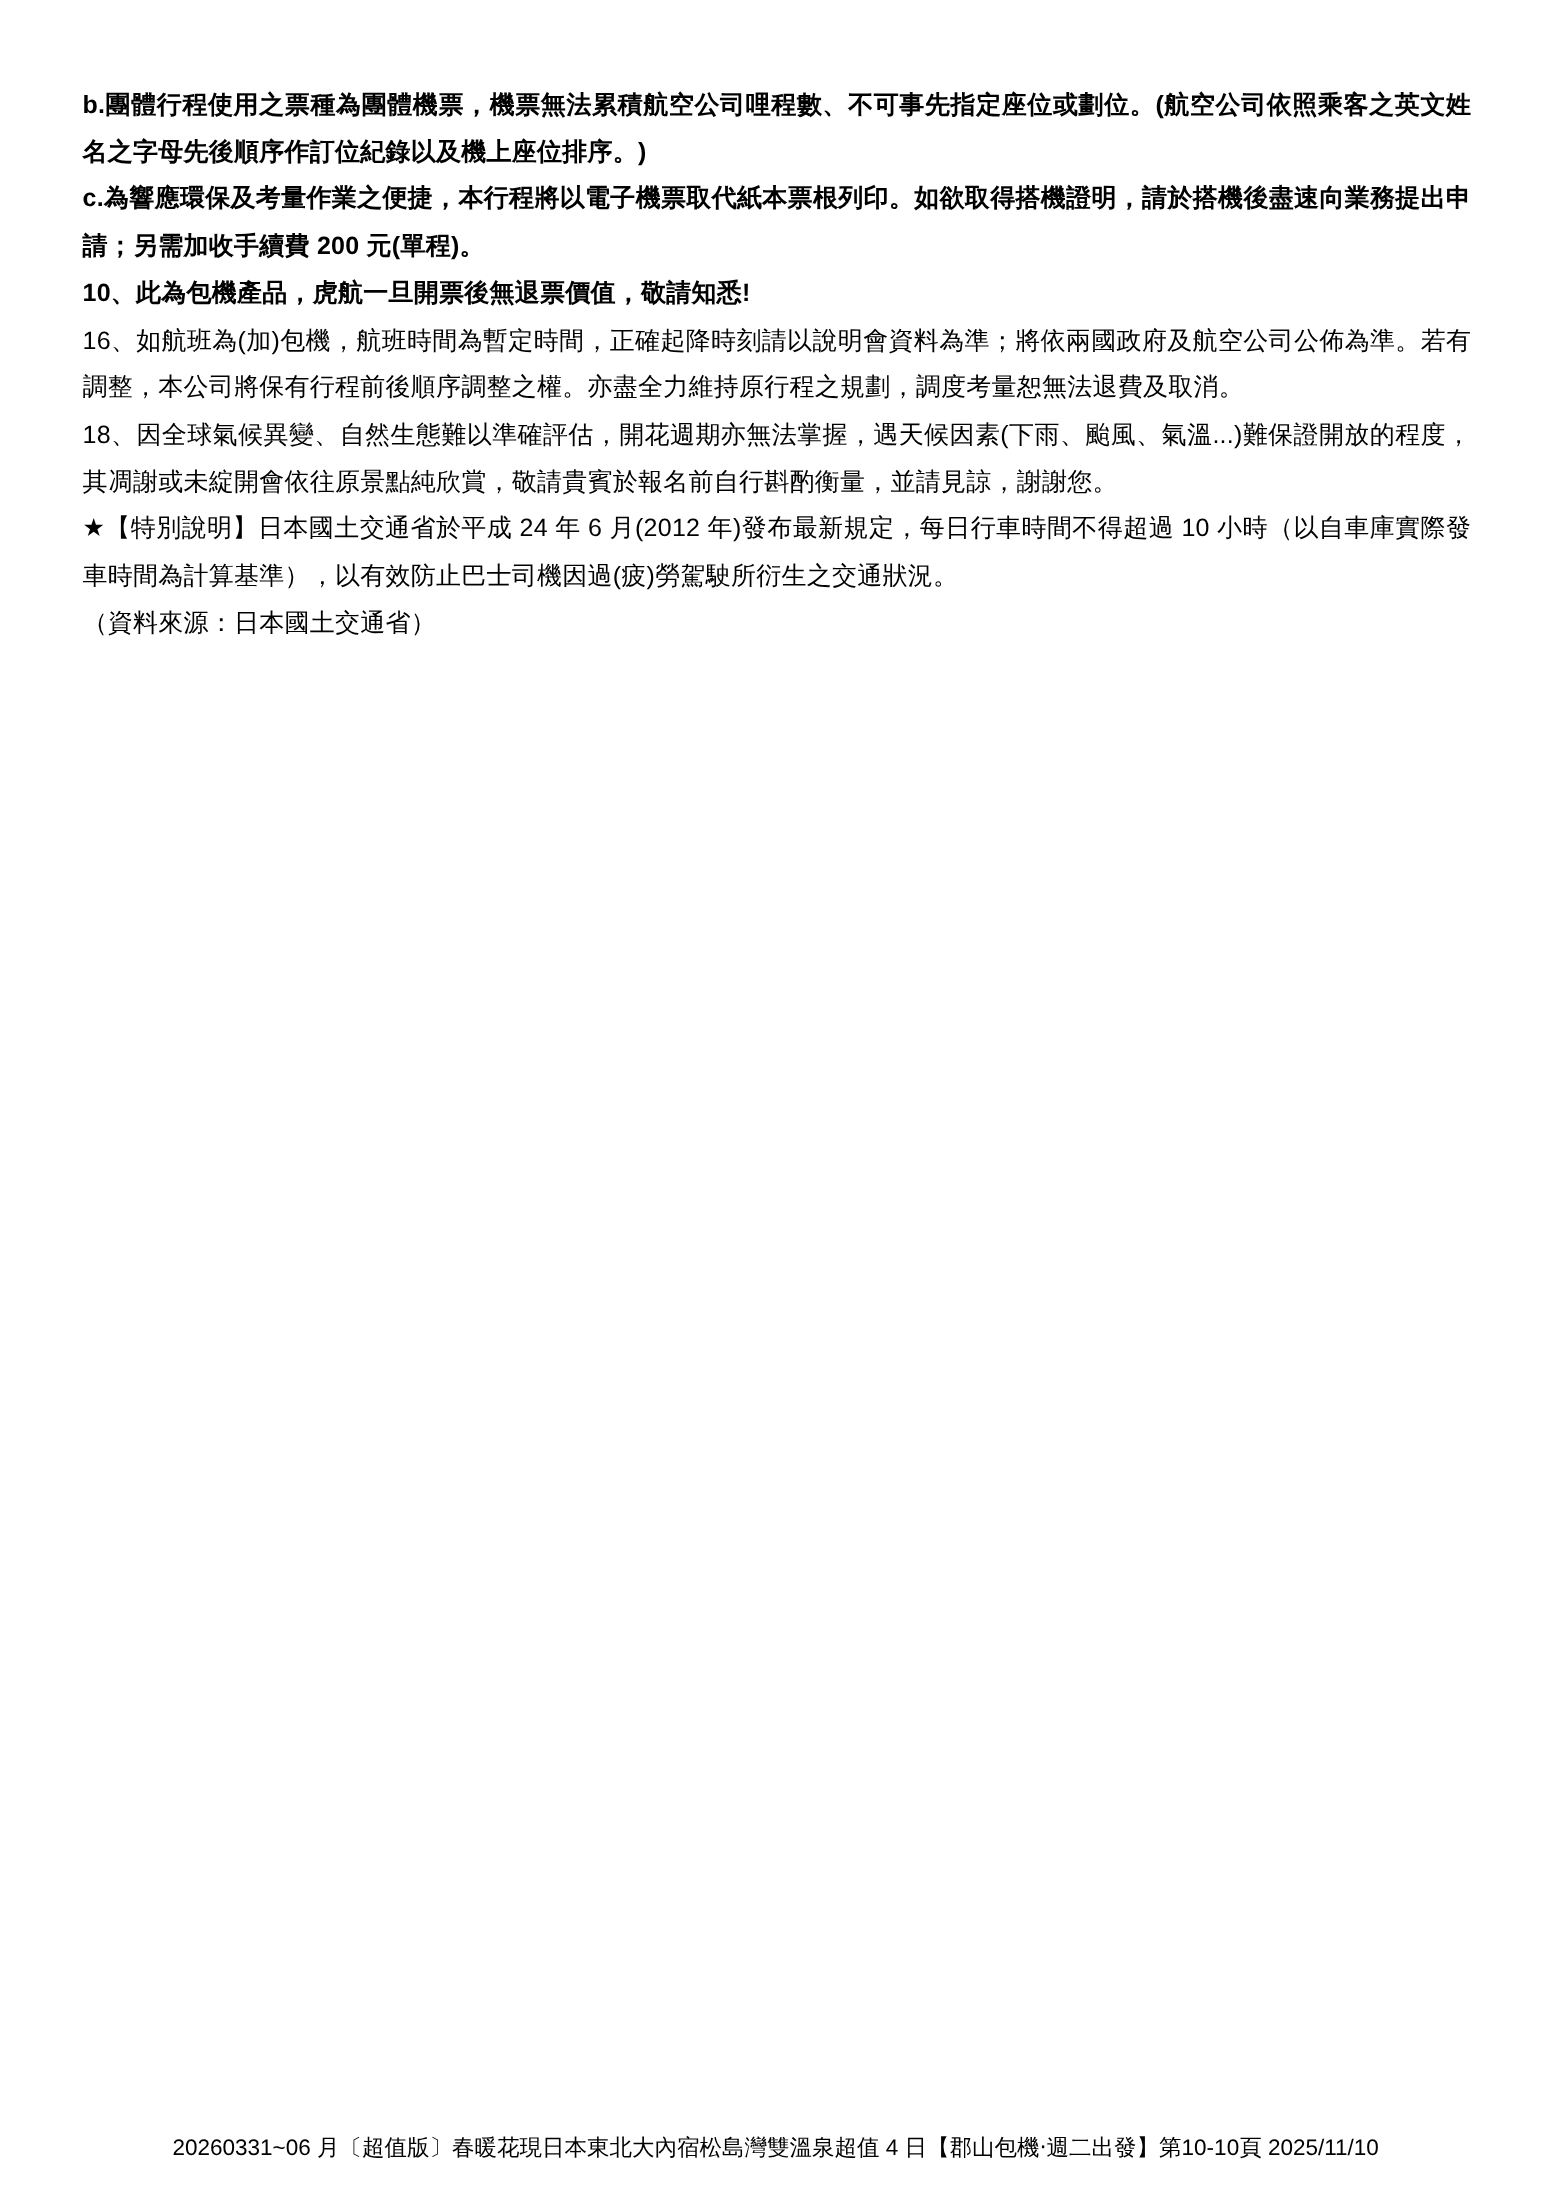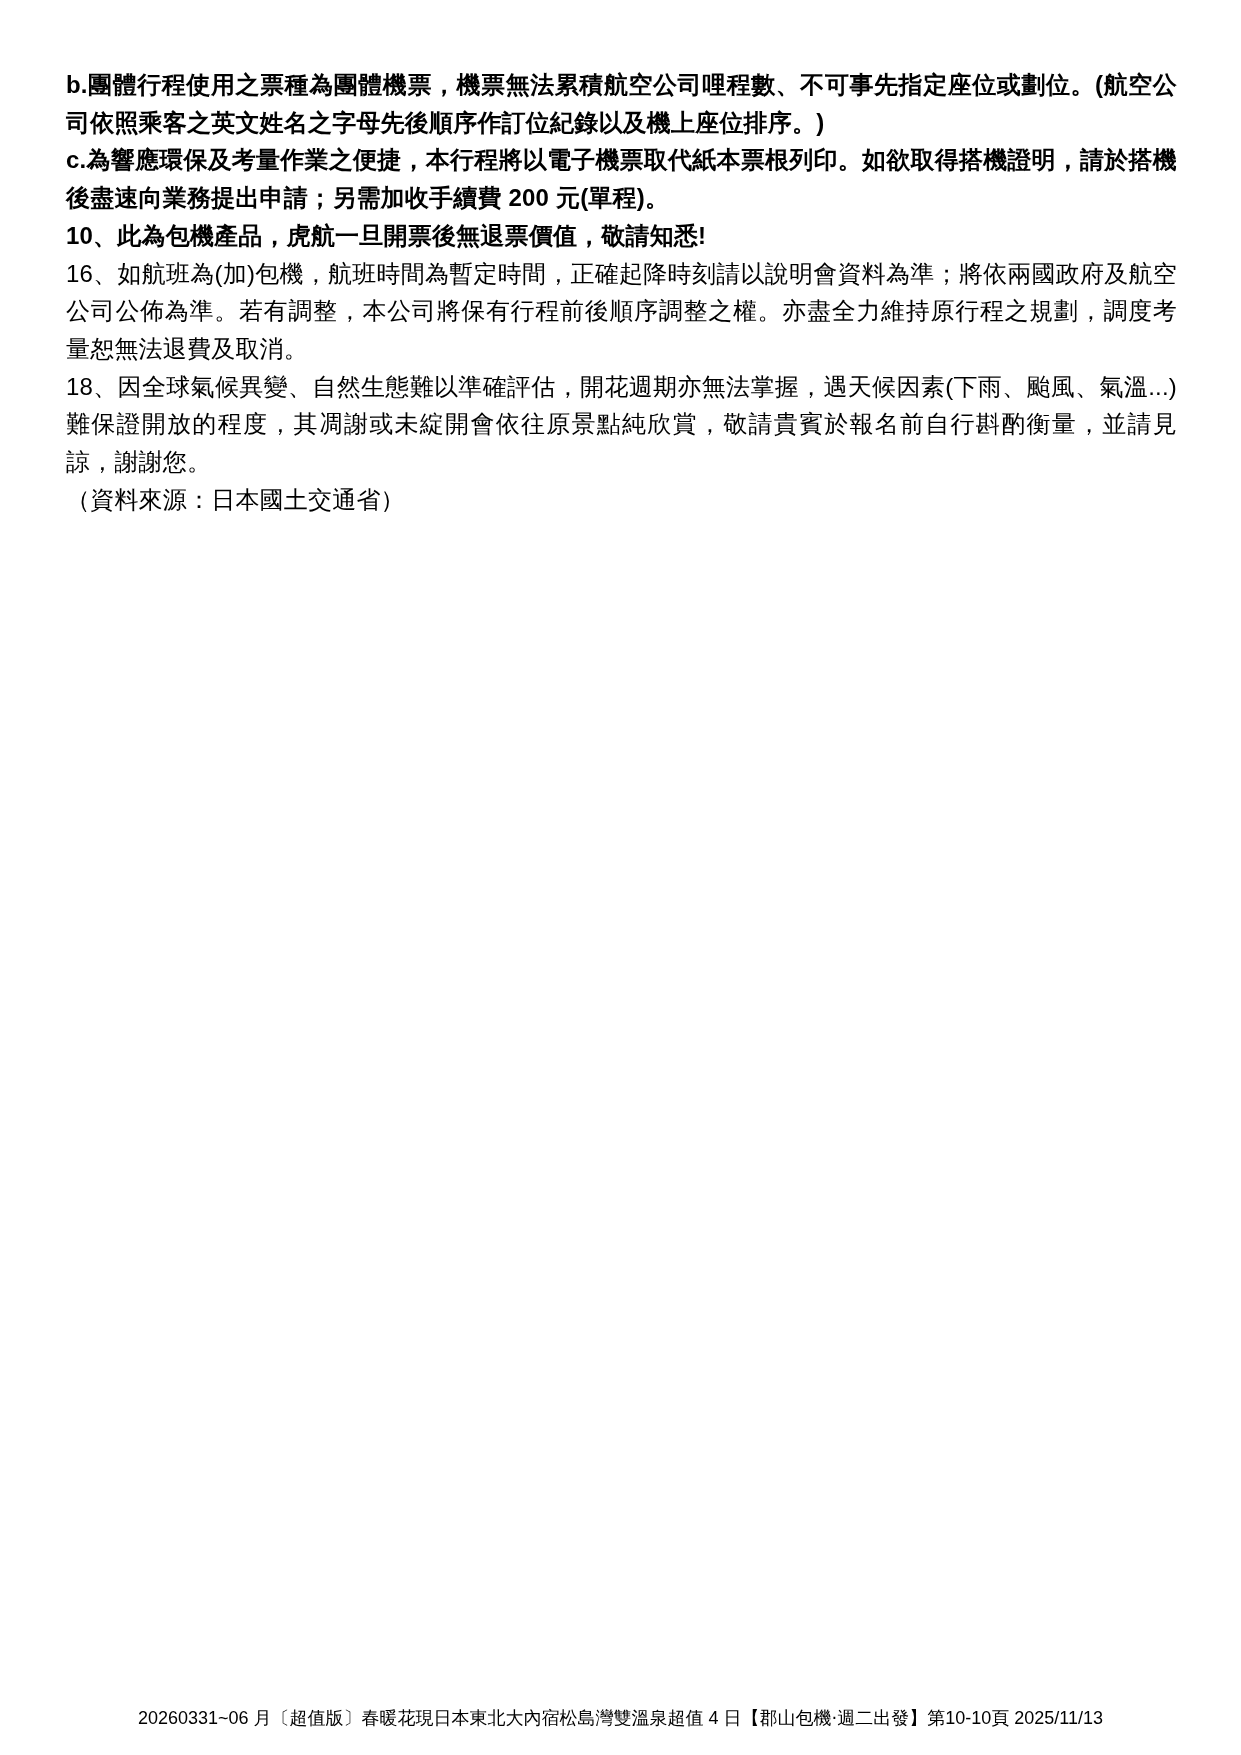--- a/index.html
+++ b/index.html
@@ -18,21 +18,21 @@
   .page {
     position: absolute;
     inset: 0;
     background: #ffffff;
   }
   .content {
     position: absolute;
     top: 66px;
     left: 66px;
     width: 1111px;
-    font-size: 24px;
+    font-size: 20px;
     line-height: 37.7px;
     text-align: justify;
     letter-spacing: 0.2px;
   }
   .content p {
     margin: 0;
     padding: 0;
     word-break: break-all;
   }
   .content p.bold {
@@ -53,17 +53,18 @@
 </head>
 <body>
 
 <div class="page">
   <div class="content">
     <p class="bold">b.團體行程使用之票種為團體機票，機票無法累積航空公司哩程數、不可事先指定座位或劃位。(航空公司依照乘客之英文姓名之字母先後順序作訂位紀錄以及機上座位排序。)</p>
     <p class="bold">c.為響應環保及考量作業之便捷，本行程將以電子機票取代紙本票根列印。如欲取得搭機證明，請於搭機後盡速向業務提出申請；另需加收手續費 200 元(單程)。</p>
     <p class="bold">10、此為包機產品，虎航一旦開票後無退票價值，敬請知悉!</p>
     <p>16、如航班為(加)包機，航班時間為暫定時間，正確起降時刻請以說明會資料為準；將依兩國政府及航空公司公佈為準。若有調整，本公司將保有行程前後順序調整之權。亦盡全力維持原行程之規劃，調度考量恕無法退費及取消。</p>
     <p>18、因全球氣候異變、自然生態難以準確評估，開花週期亦無法掌握，遇天候因素(下雨、颱風、氣溫...)難保證開放的程度，其凋謝或未綻開會依往原景點純欣賞，敬請貴賓於報名前自行斟酌衡量，並請見諒，謝謝您。</p>
+    <p>★【特別說明】日本國土交通省於平成 24 年 6 月(2012 年)發布最新規定，每日行車時間不得超過 10 小時（以自車庫實際發車時間為計算基準），以有效防止巴士司機因過(疲)勞駕駛所衍生之交通狀況。</p>
     <p>（資料來源：日本國土交通省）</p>
   </div>
 
-  <div class="footer">20260331~06 月〔超值版〕春暖花現日本東北大內宿松島灣雙溫泉超值 4 日【郡山包機‧週二出發】第10-10頁 2025/11/13</div>
+  <div class="footer">20260331~06 月〔超值版〕春暖花現日本東北大內宿松島灣雙溫泉超值 4 日【郡山包機‧週二出發】第10-10頁 2025/11/10</div>
 </div>
 
 </body></html>

